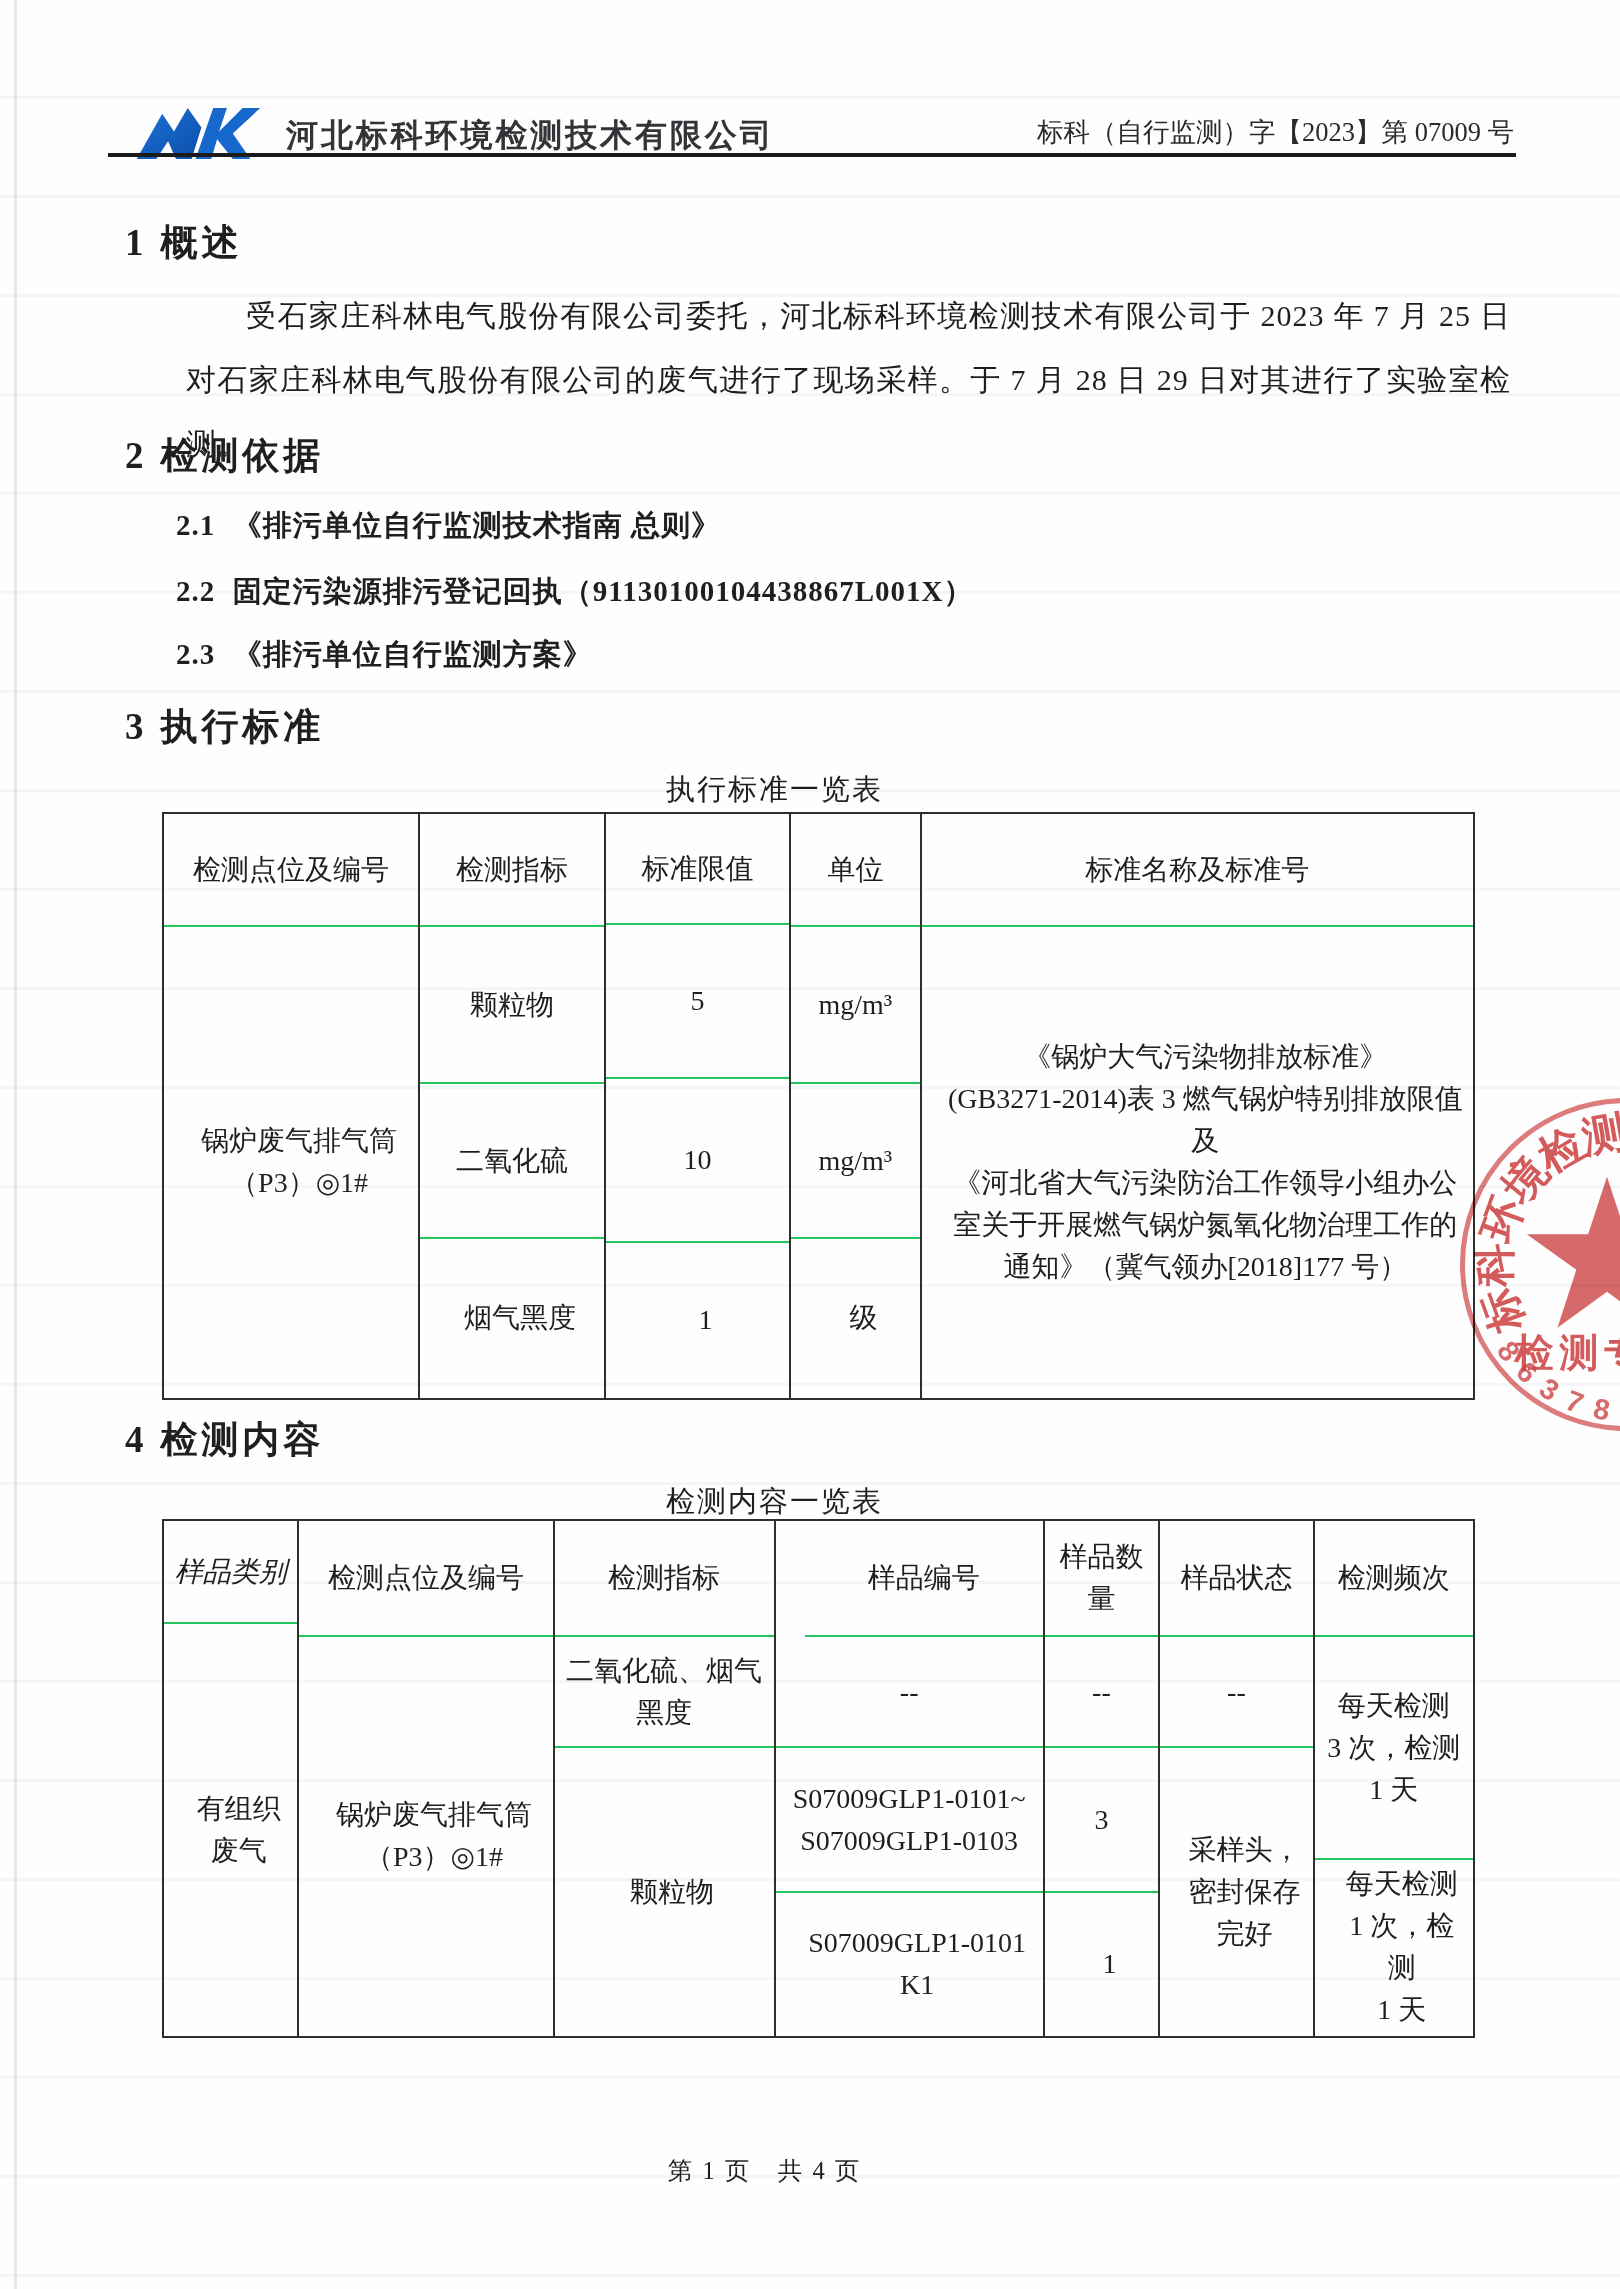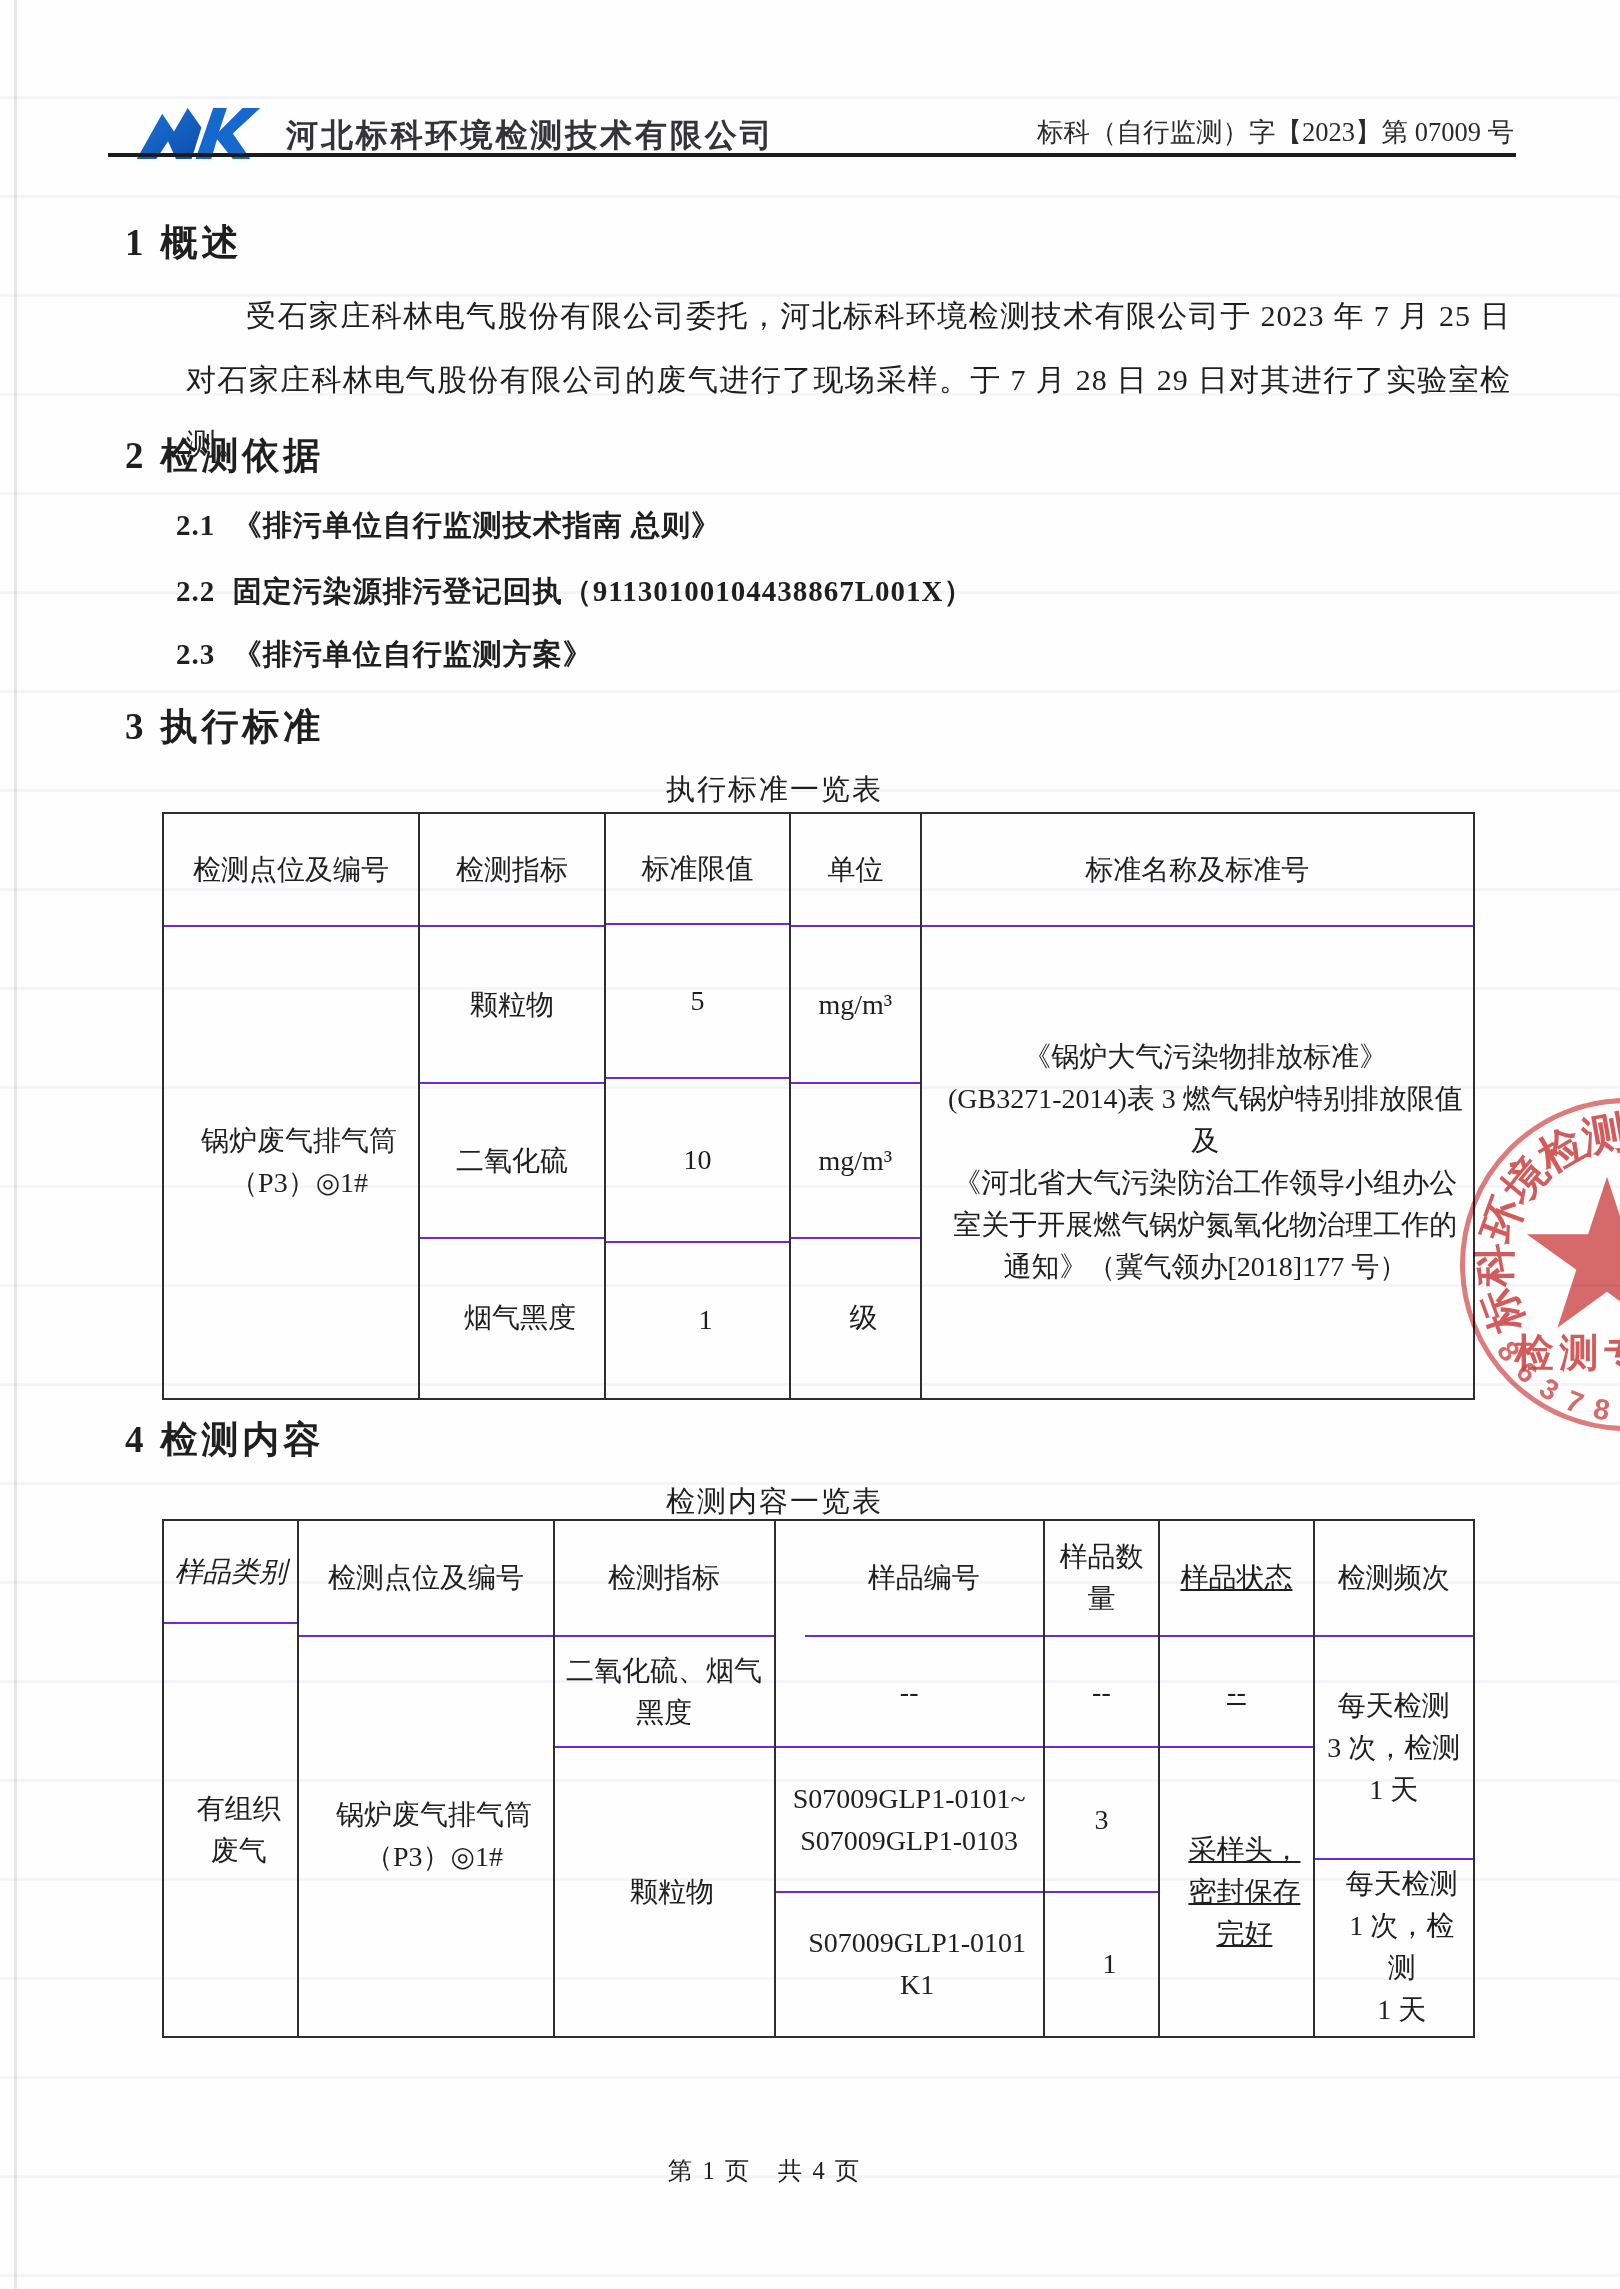--- a/index.html
+++ b/index.html
@@ -19,21 +19,21 @@
   .h-sec{position:absolute;left:125px;font-size:37px;font-weight:bold;letter-spacing:3.9px;}
   .para{position:absolute;left:186px;top:284px;width:1325px;font-size:30px;line-height:64px;
     text-align:justify;text-indent:2em;letter-spacing:1px;}
   .ditem{position:absolute;left:176px;font-size:29px;letter-spacing:1px;font-weight:600;}
   .ditem .no{font-weight:bold;margin-right:17.6px;}
   .tcap{position:absolute;left:118px;width:1313px;text-align:center;font-size:29px;letter-spacing:2px;}
   .tbl{position:absolute;display:flex;border:2.9px solid #2e2e2e;box-sizing:border-box;background:rgba(255,255,255,0.0);}
   .tcol{display:flex;flex-direction:column;border-right:2px solid #2e2e2e;box-sizing:border-box;}
   .tcol:last-child{border-right:none;}
   .tcell{display:flex;flex-direction:column;align-items:center;justify-content:center;text-align:center;
-    border-bottom:2px solid #6d28d9;box-sizing:border-box;padding:2px 7.8px;font-size:28px;line-height:1.5;}
+    border-bottom:2px solid #22c55e;box-sizing:border-box;padding:2px 7.8px;font-size:28px;line-height:1.5;}
   .tcell:last-child{border-bottom:none;margin-left:16px;}
   .footer{position:absolute;left:108px;top:2154px;width:1313px;text-align:center;font-size:24.5px;letter-spacing:2px;}
   
   .stamp{position:absolute;left:1421px;top:1059px;width:412px;height:412px;mix-blend-mode:multiply;}
   .stamp-ring{position:absolute;left:39px;top:39px;width:333px;height:333px;border-radius:50%;
     border:5.9px solid rgba(209,73,73,0.72);box-sizing:border-box;}
   .stamp-char{position:absolute;left:50%;top:50%;font-size:43px;font-weight:bold;
     color:rgba(204,62,62,0.85);font-family:"Liberation Serif","DejaVu Serif",serif;}
   .stamp-num{position:absolute;left:50%;top:50%;font-size:29px;font-weight:bold;
     color:rgba(206,70,70,0.8);font-family:"Liberation Sans","DejaVu Sans",sans-serif;}
@@ -156,21 +156,21 @@
         <div>S07009GLP1-0101</div>
         <div>K1</div>
       </div>
     </div>
     <div class="tcol" style="width:116px;">
       <div class="tcell" style="height:116px;">样品数量</div>
       <div class="tcell" style="height:111px;">--</div>
       <div class="tcell" style="height:145px;">3</div>
       <div class="tcell" style="height:142px;">1</div>
     </div>
-    <div class="tcol" style="width:155px;text-decoration:underline;">
+    <div class="tcol" style="width:155px;">
       <div class="tcell" style="height:116px;">样品状态</div>
       <div class="tcell" style="height:111px;">--</div>
       <div class="tcell" style="height:287px;">
         <div>采样头，</div>
         <div>密封保存</div>
         <div>完好</div>
       </div>
     </div>
     <div class="tcol" style="width:159px;">
       <div class="tcell" style="height:116px;">检测频次</div>

